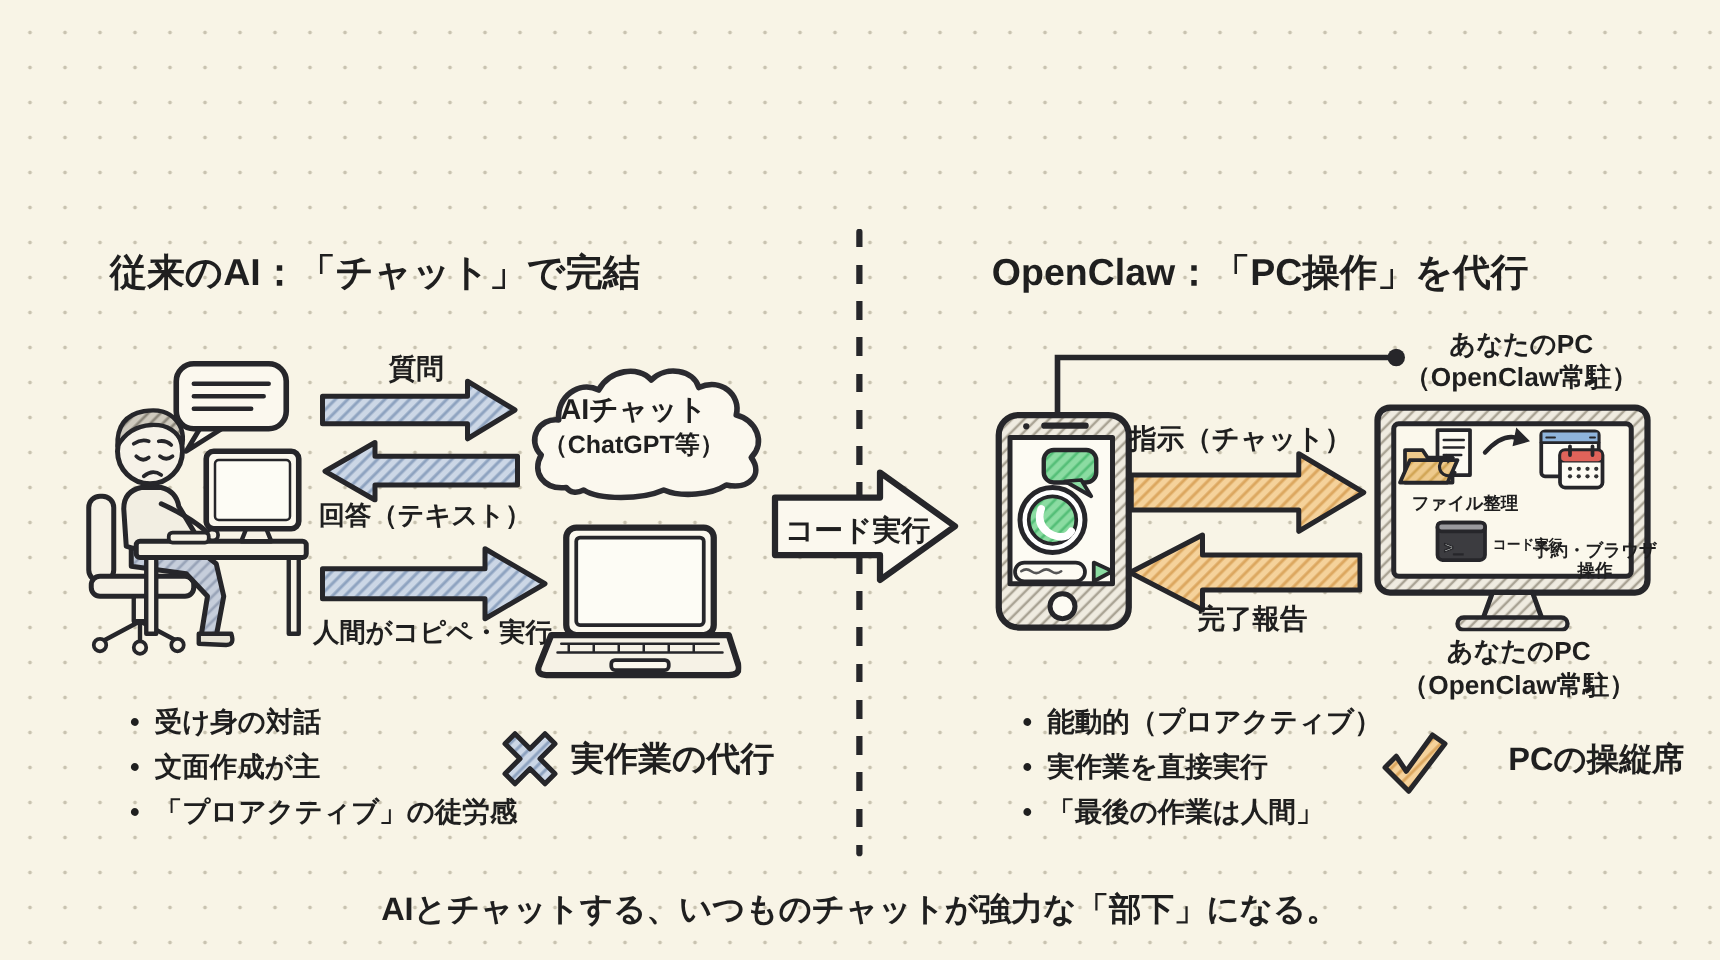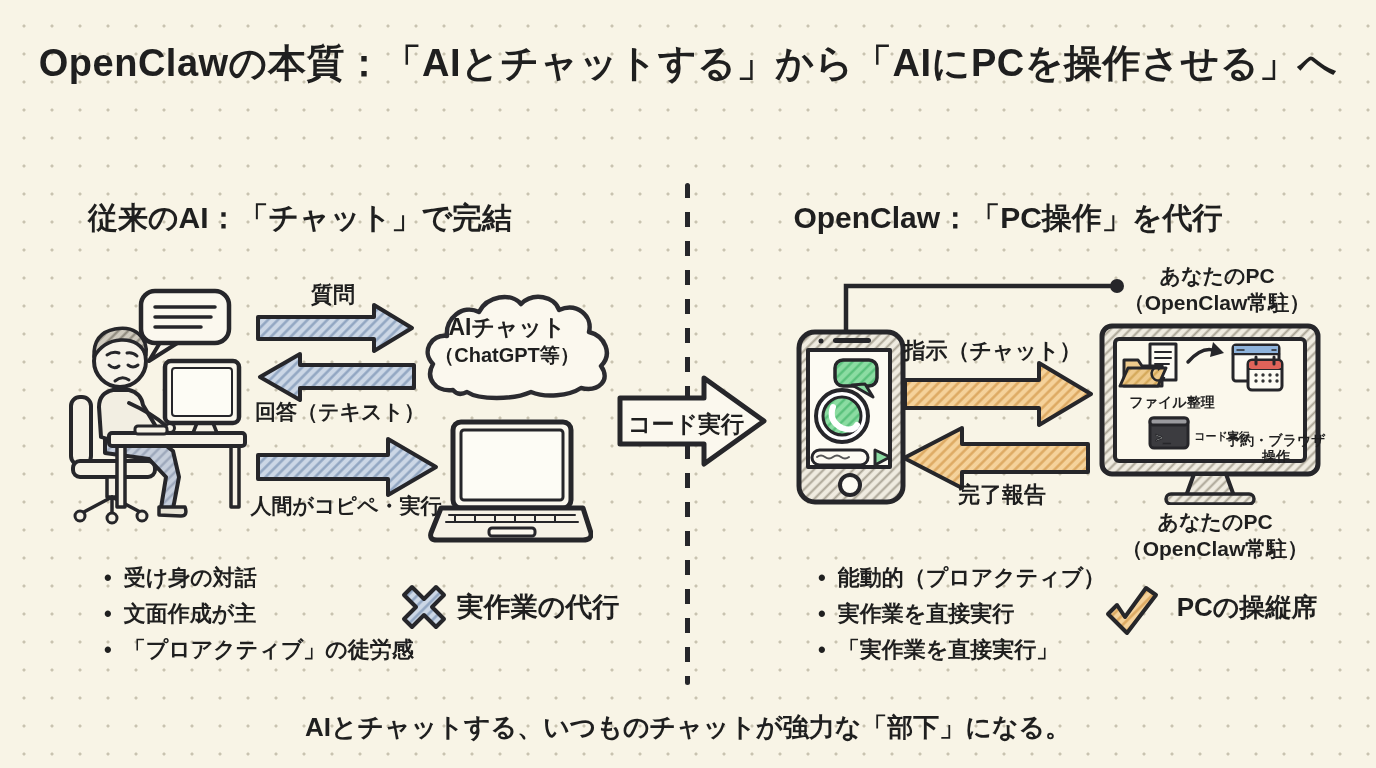--- a/index.html
+++ b/index.html
@@ -30,21 +30,21 @@
   .c-label{left:246px; top:492px; width:200px; font-size:21px;}
   .cloud-l1{left:427px; top:312px; width:160px; font-size:23px;}
   .cloud-l2{left:423px; top:342px; width:168px; font-size:20px;}
   .i-label{left:900px; top:336px; width:185px;}
   .r-label{left:927px; top:480px; width:150px;}
   .bullets{font-size:22px; line-height:36px; margin:0; padding-left:26px; list-style:none;}
   .bullets li::before{content:"•"; margin-right:12px;}
   .bullets-left{left:78px; top:560px; width:420px;}
   .bullets-right{left:792px; top:560px; width:340px;}
   .cross-label{left:448px; top:589px; width:180px; font-size:27px;}
-  .check-label{left:1162px; top:590px; width:170px; font-size:26px;}
+  .check-label{left:1192px; top:590px; width:170px; font-size:26px;}
   .pc-label{font-size:21px; line-height:27px;}
   .pc-label-top{left:1107px; top:262px; width:220px;}
   .pc-label-bottom{left:1105px; top:508px; width:220px;}
   .screen-label{font-size:14px; line-height:16px;padding-left:16px;}
   .lbl-file{left:1106px; top:394px; width:100px;}
   .lbl-book{left:1206px; top:392px; width:108px;margin-top:40px;}
   .lbl-code{left:1160px; top:428px; width:92px; text-align:center; font-size:11px;}
   .footer{left:0; top:710px; width:1376px; font-size:26px;}
   svg{display:block;}
 </style>
@@ -79,21 +79,20 @@
         <rect width="7" height="7" fill="#eeca8c"></rect>
           <line x1="1.5" y1="0" x2="1.5" y2="7" stroke="#d2a656" stroke-width="2.2"></line>
       </pattern>
       <pattern id="hatchSlate" patternUnits="userSpaceOnUse" width="7" height="7" patternTransform="rotate(45)">
         <rect width="7" height="7" fill="#c6cedb"></rect>
           <line x1="1.5" y1="0" x2="1.5" y2="7" stroke="#99a4b8" stroke-width="2.2"></line>
       </pattern>
     </defs>
   </svg>
 
-  <div class="abs ctr title">OpenClawの本質：「AIとチャットする」から「AIにPCを操作させる」へ</div>
 
   <div class="abs ctr heading heading-left">従来のAI：「チャット」で完結</div>
   <div class="abs ctr heading heading-right">OpenClaw：「PC操作」を代行</div>
 
   <div class="abs divider"></div>
 
   <svg class="abs" style="left:63px; top:285px;" width="200" height="240" viewBox="0 0 200 240">
     <g stroke="#26262a" stroke-linejoin="round" stroke-linecap="round">
 
       <rect x="8" y="112" width="20" height="68" rx="9" fill="#f6f2e6" stroke-width="4"></rect>
@@ -280,21 +279,21 @@
   <div class="abs screen-label lbl-code">コード実行</div>
 
   <div class="abs ctr pc-label pc-label-bottom">
     <div>あなたのPC</div>
     <div>（OpenClaw常駐）</div>
   </div>
 
   <ul class="abs bullets bullets-right">
     <li>能動的（プロアクティブ）</li>
     <li>実作業を直接実行</li>
-    <li>「実作業を直接実行」</li>
+    <li>「最後の作業は人間」</li>
   </ul>
 
   <svg class="abs" style="left:1102px; top:584px;" width="58" height="52" viewBox="0 0 58 52">
     <path d="M6 30 L15 21 L23 33 L44 4 L54 11 L25 49 Z" fill="url(#hatchOrange)" stroke="#26262a" stroke-width="4" stroke-linejoin="round"></path>
   </svg>
   <div class="abs ctr check-label">PCの操縦席</div>
 
   <div class="abs ctr footer">AIとチャットする、いつものチャットが強力な「部下」になる。</div>
 
 </div>

